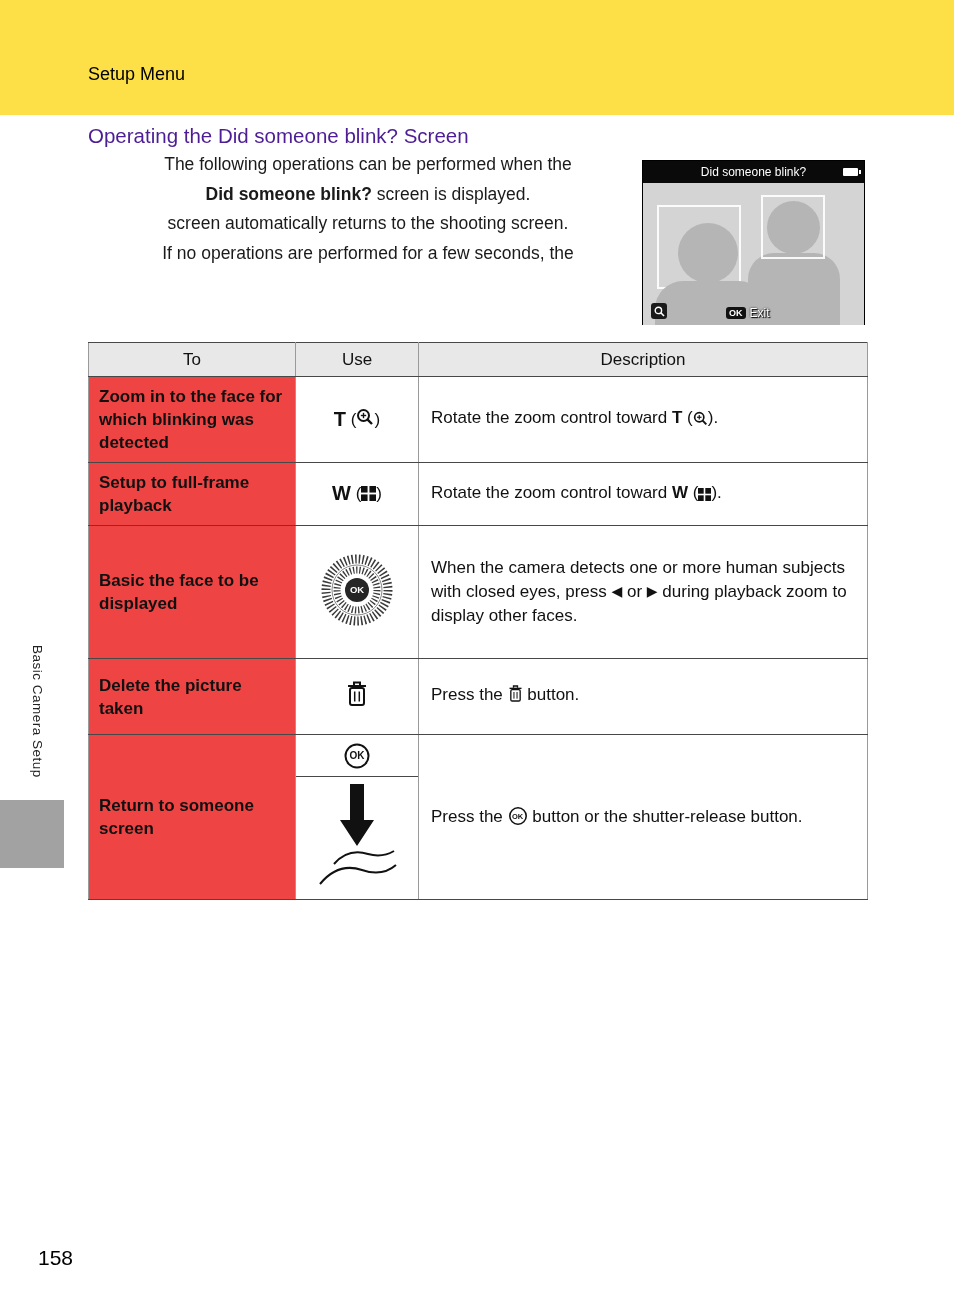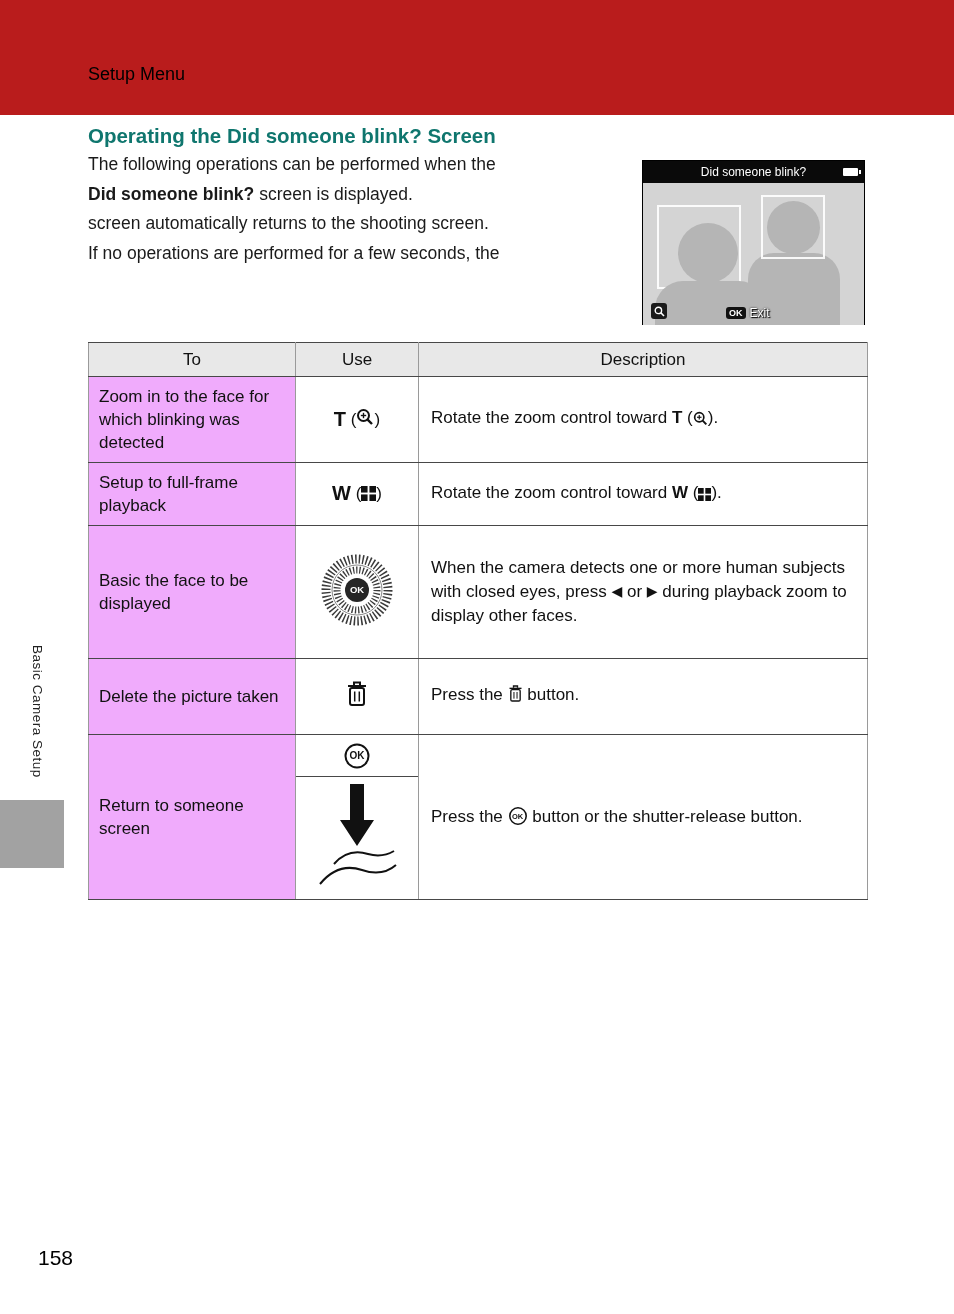--- a/index.html
+++ b/index.html
@@ -1,25 +1,25 @@
 <!DOCTYPE html>
 <html><head>
 <meta charset="utf-8">
 <style>
   * { margin:0; padding:0; box-sizing:border-box; }
   body { font-family:"Liberation Sans", sans-serif; background:#888; }
   .page { position:relative; width:954px; height:1314px; background:#ffffff; overflow:hidden; color:#111; }
 
-  .top-band { position:absolute; left:0; top:0; width:954px; height:115px; background:#b91c1c; }
+  .top-band { position:absolute; left:0; top:0; width:954px; height:115px; background:#fde047; }
   .setup-menu { position:absolute; left:88px; top:64px; font-size:18px; color:#000; }
 
-  .section-title { position:absolute; left:88px; top:124px; font-size:20.5px; font-weight:bold; color:#0f766e; }
+  .section-title { position:absolute; left:88px; top:124px; font-size:20.5px; font-weight:normal; color:#4c1d95; }
 
   .intro { position:absolute; left:88px; top:150px; width:560px; font-size:17.5px; line-height:29.5px; color:#1a1a1a; }
-  .intro .line { display:block; }
+  .intro .line { display:block;text-align:center; }
   .intro b { font-weight:bold; }
 
   
   .cam { position:absolute; left:642px; top:160px; width:223px; height:165px; border:1px solid #000; background:#d6d6d6; }
   .cam-titlebar { position:relative; height:22px; background:#0a0a0a; display:flex; align-items:center; justify-content:center; }
   .cam-title { color:#fff; font-size:12px; }
   .battery { position:absolute; right:6px; top:7px; width:15px; height:8px; background:#fff; border-radius:1px; }
   .battery::after { content:""; position:absolute; right:-3px; top:2px; width:2px; height:4px; background:#fff; }
   .cam-body { position:relative; width:100%; height:142px; background:#d4d4d4; overflow:hidden; }
   .head { position:absolute; background:#b5b5b5; border-radius:50%; }
@@ -28,21 +28,21 @@
   .zoom-badge { position:absolute; left:8px; bottom:6px; width:16px; height:16px; background:#1a1a1a; border-radius:3px; display:flex; align-items:center; justify-content:center; }
   .cam-exit { position:absolute; left:83px; bottom:5px; display:flex; align-items:center; gap:4px; }
   .cam-ok-badge { background:#111; color:#fff; font-size:9px; font-weight:bold; border-radius:3px; padding:1px 3px; }
   .cam-exit-label { color:#fff; font-size:12px; text-shadow:0 0 2px #000, 1px 1px 1px #000; }
 
   
   .op-table { position:absolute; left:88px; top:342px; width:779px; border-collapse:collapse; table-layout:fixed; font-size:17px; }
   .op-table col.c-to { width:207px; } .op-table col.c-use { width:123px; } .op-table col.c-desc { width:449px; }
   .op-table th, .op-table td { border-top:1px solid #484848; border-bottom:1px solid #484848; border-left:1px solid #9a9a9a; border-right:1px solid #9a9a9a; }
   .op-table th { background:#e8e8e8; height:34px; font-weight:normal; text-align:center; font-size:17px;margin-left:36px; }
-  td.to { background:#f0abfc; padding:8px 8px 8px 10px; vertical-align:middle; line-height:23px; }
+  td.to { background:#ef4444; padding:8px 8px 8px 10px; vertical-align:middle; line-height:23px;font-weight:bold; }
   td.use { text-align:center; vertical-align:middle; padding:4px 2px; }
   td.desc { padding:8px 10px 8px 12px; vertical-align:middle; line-height:23.5px; }
   tr.r1 td { height:84px; } tr.r2 td { height:58px; } tr.r3 td { height:133px; } tr.r4 td { height:76px; } tr.r5 td { height:165px; }
   .zoom-letter { font-weight:bold; font-size:20px; vertical-align:middle; }
   .paren { font-size:17px; vertical-align:middle; }
   .inline-icon { display:inline-block; vertical-align:-3px; }
   .desc b { font-weight:bold; }
   .arrow-glyph { font-size:14px; position:relative; top:-1px; }
   .dial-wrap { position:relative; display:inline-block; width:74px; height:74px; }
   .dial-ok { position:absolute; left:0; top:0; width:74px; height:74px; display:flex; align-items:center; justify-content:center; color:#fff; font-size:9.5px; font-weight:bold; }

